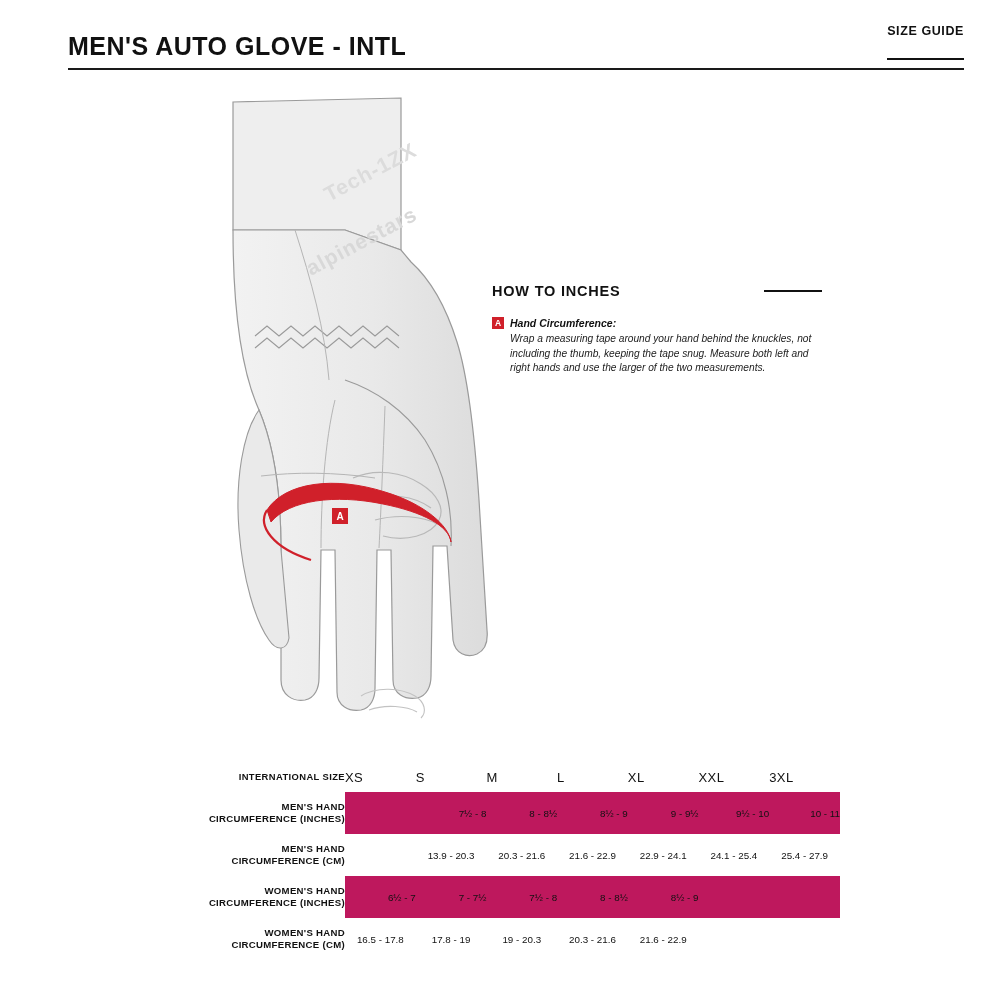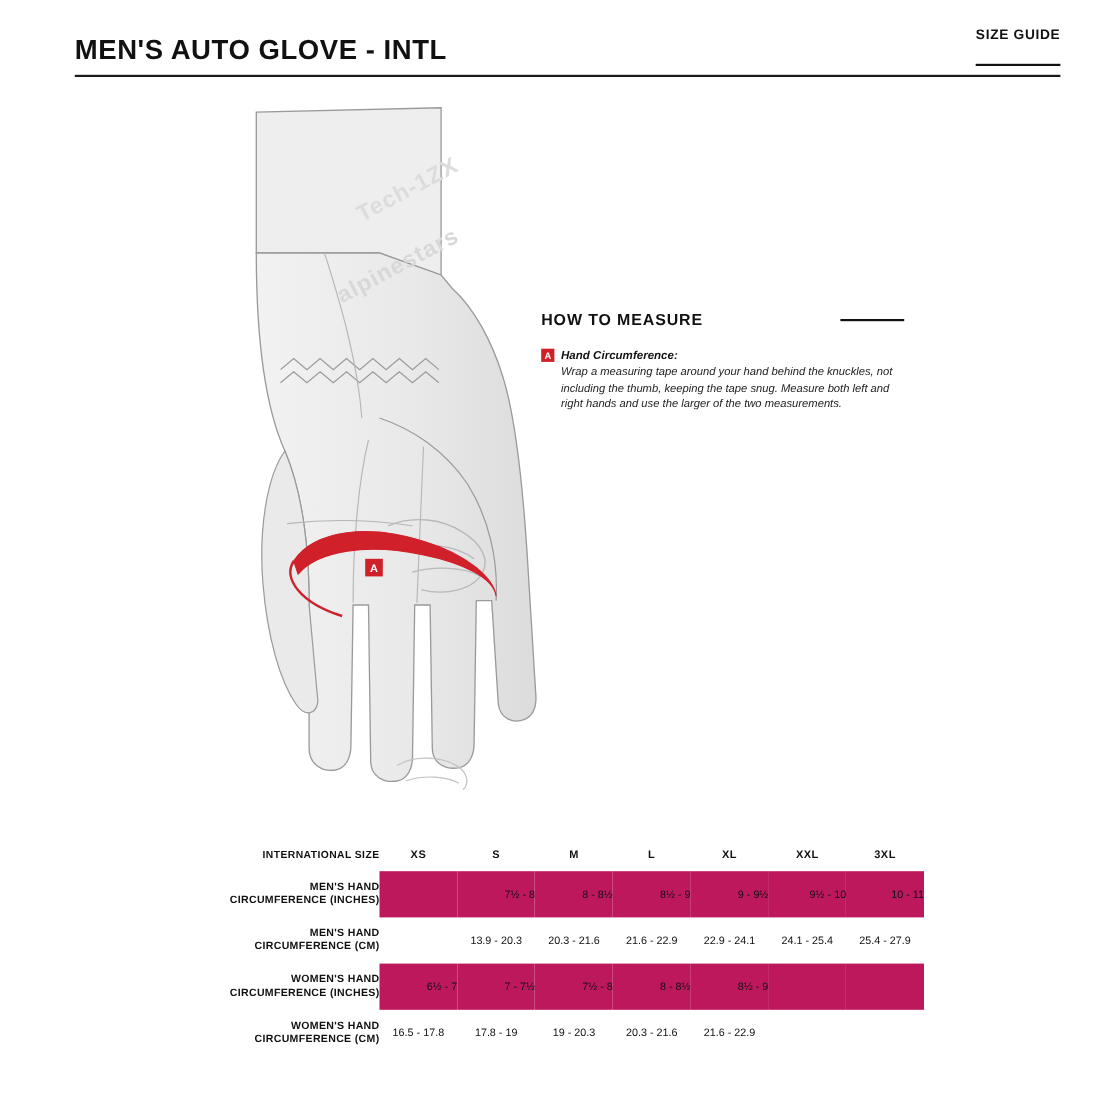--- a/index.html
+++ b/index.html
@@ -144,24 +144,24 @@
     text-align: right;
     padding-right: 12px;
     font-size: 9.6px;
     font-weight: bold;
     letter-spacing: 0.3px;
     line-height: 1.25;
     color: #111;
     vertical-align: middle;
   }
   .hdrcell {
-    font-size: 10px;
-    font-weight: bold;
+    font-size: 13px;
+    font-weight: normal;
     letter-spacing: 0.4px;
-    text-align: center;
+    text-align: left;
     color: #111;
     height: 30px;
     vertical-align: middle;
   }
   .datacell {
     font-size: 9.8px;
     text-align: center;
     color: #111;
     height: 42px;
     vertical-align: middle;
@@ -247,21 +247,21 @@
       <path d="M42 430 C 60 402, 110 396, 160 412 C 200 424, 224 446, 226 462 C 224 446, 198 432, 158 424 C 110 414, 64 420, 46 442 Z" fill="#d0202a" stroke="#d0202a" stroke-width="1"></path>
       <path d="M42 430 C 32 446, 48 468, 86 480" fill="none" stroke="#d0202a" stroke-width="2.2"></path>
 
       <rect x="107" y="428" width="16" height="16" fill="#d0202a"></rect>
       <text x="115" y="440" text-anchor="middle" font-family="Liberation Sans, sans-serif" font-size="10" font-weight="bold" fill="#ffffff">A</text>
     </svg>
   </div>
 
   <div class="measure-block">
     <div class="measure-head">
-      <div class="measure-title">HOW TO MEASURE</div>
+      <div class="measure-title">HOW TO INCHES</div>
       <div class="measure-rule-wrap">
         <div class="measure-rule"></div>
       </div>
     </div>
     <div class="measure-body">
       <span class="marker">A</span>
       <div class="measure-text-col">
         <div class="measure-label">Hand Circumference:</div>
         <div class="measure-desc">Wrap a measuring tape around your hand behind the knuckles, not including the thumb, keeping the tape snug. Measure both left and right hands and use the larger of the two measurements.</div>
       </div>

